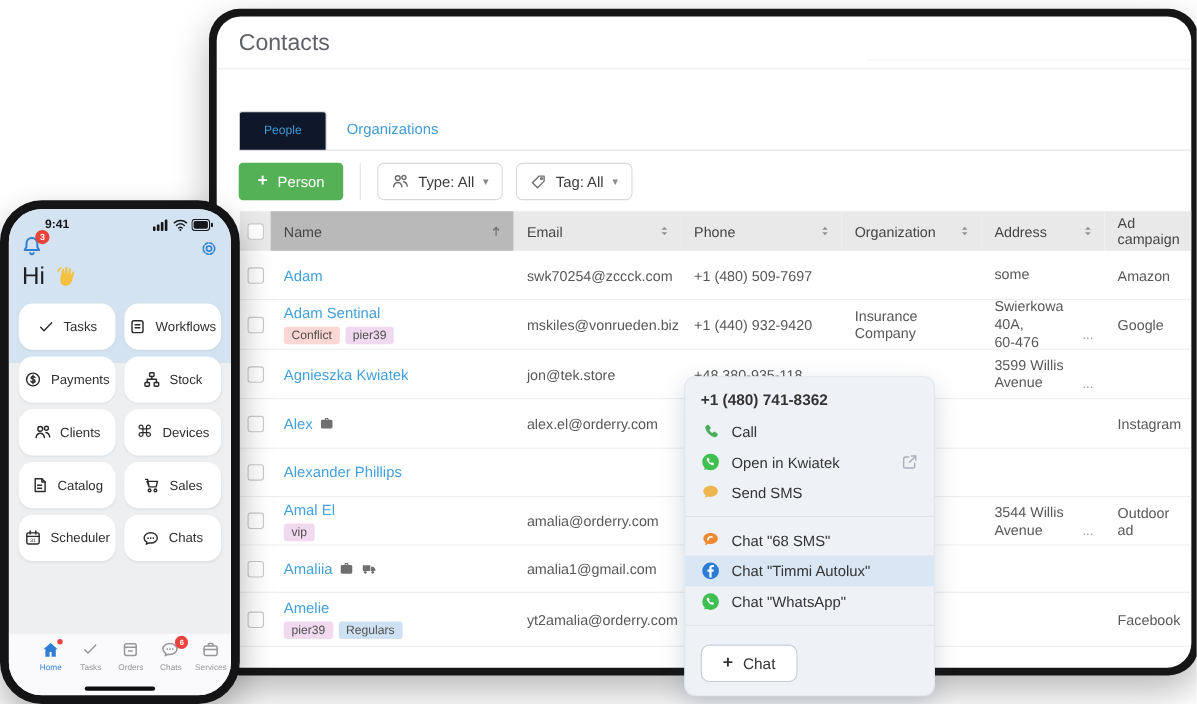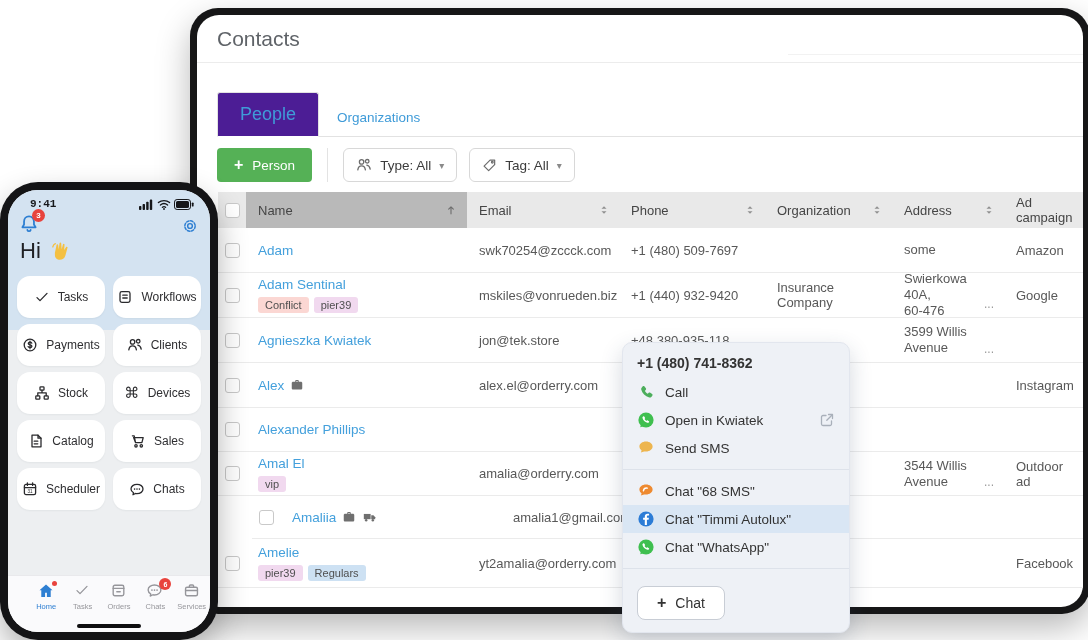--- a/index.html
+++ b/index.html
@@ -13,21 +13,21 @@
             background:#161617; border-radius:28px; padding:7px;
             box-shadow:0 14px 34px rgba(0,0,0,.28); }
   .wscreen { position:relative; width:100%; height:100%; background:#fff;
              border-radius:22px; overflow:hidden; }
   .dtitle { position:absolute; left:20px; top:12px; font-size:21px; color:#5f6368; font-weight:400; }
   .faint-line { position:absolute; top:39px; right:0; width:295px; height:1px; background:#f2f2f2; }
   .hr { position:absolute; top:47px; left:0; right:0; height:1px; background:#ececec; }
 
   .tabs { position:absolute; top:79px; left:20px; right:0; display:flex; align-items:flex-end;
           border-bottom:1px solid #e2e2e2; height:43px; }
-  .tab { padding:11px 22px; font-size:18px; color:#3f9bd8; background:#4c1d95;
+  .tab { padding:11px 22px; font-size:11px; color:#3f9bd8; background:#0f172a;
          border:1px solid #e2e2e2; border-bottom:1px solid #fff; margin-bottom:-1px;
          border-radius:3px 3px 0 0; cursor:pointer; }
   .tab-plain { padding:11px 18px; font-size:13.5px; color:#3f9bd8; cursor:pointer; }
 
   .toolbar { position:absolute; top:133px; left:20px; display:flex; align-items:center; }
   .btn-green { display:inline-flex; align-items:center; gap:9px; height:34px; padding:0 17px;
                background:#55b156; color:#fff; font-size:13.5px; border:none; border-radius:4px; cursor:pointer; }
   .btn-green .plus { font-size:16px; font-weight:700; line-height:1; }
   .vsep { width:1px; height:34px; background:#e3e3e3; margin:0 15px; }
   .chip { display:inline-flex; align-items:center; gap:8px; height:34px; padding:0 12px;
@@ -75,22 +75,22 @@
           background:#fff; border:1px solid #c8cdd5; border-radius:8px; font-size:14px; color:#333; cursor:pointer; }
   .pbtn .plus { font-size:16px; font-weight:700; }
 
   
   .phone { position:absolute; left:0; top:182px; width:218px; height:458px; z-index:40;
            background:#141416; border-radius:38px; padding:8px;
            box-shadow:0 14px 30px rgba(0,0,0,.30); }
   .pscreen { position:relative; width:100%; height:100%; background:#edeff1;
              border-radius:30px; overflow:hidden; }
   .bluehead { position:absolute; top:0; left:0; right:0; height:140px; background:#d4e3f1; }
-  .statusbar { position:absolute; top:7px; left:0; right:0; height:14px; display:flex;
-               align-items:center; justify-content:space-between; padding:0 16px 0 22px;font-family:Liberation Mono, monospace; }
+  .statusbar { position:absolute; top:7px; left:11px; right:0; height:14px; display:flex;
+               align-items:center; justify-content:space-between; padding:0 16px 0 22px; }
   .ptime { font-size:11px; font-weight:700; color:#16171a; }
   .sticons { display:flex; align-items:center; gap:3px; color:#16171a; }
   .bellwrap { position:absolute; left:10px; top:23px; width:22px; height:22px; color:#2e7fd2; cursor:pointer; }
   .bellbadge { position:absolute; top:-4px; right:-5px; min-width:13px; height:13px; border-radius:7px;
                background:#e8433d; color:#fff; font-size:8px; font-weight:700; display:flex;
                align-items:center; justify-content:center; padding:0 3px; }
   .gear { position:absolute; right:11px; top:27px; width:18px; height:18px; color:#2e7fd2; cursor:pointer; }
   .greet { position:absolute; left:12px; top:48px; display:flex; align-items:center; gap:7px;
            font-size:22px; font-weight:400; color:#202125; }
   .wave { width:24px; height:24px; display:inline-flex; }
@@ -351,21 +351,21 @@
               <div class="cell"></div>
               <div class="cell">
                 <span class="addr2">3544 Willis</span>
                 <span class="addr2">Avenue</span>
                 <span class="ellipsis">...</span>
               </div>
               <div class="cell">
                 <span>Outdoor ad</span>
               </div>
             </div>
-            <div class="trow" style="height: 43px; margin-left: 34px;">
+            <div class="trow" style="height: 43px;">
               <div class="cell cbx">
                 <span class="cb"></span>
               </div>
               <div class="cell">
                 <div class="nameline">
                   <a class="nlink">Amaliia</a>
                   <span class="rowicon">
                     <svg width="14" height="14" viewBox="0 0 16 16" fill="currentColor">
                       <path d="M6 4.2V3.2c0-.6.4-1 1-1h2c.6 0 1 .4 1 1v1h2.5c.8 0 1.5.7 1.5 1.5v6c0 .8-.7 1.5-1.5 1.5h-9c-.8 0-1.5-.7-1.5-1.5v-6C2 4.9 2.7 4.2 3.5 4.2H6zm1.2 0h1.6v-.8H7.2v.8z"></path>
                     </svg>
@@ -569,38 +569,38 @@
               <svg width="16" height="16" viewBox="0 0 16 16" stroke="currentColor" fill="none" stroke-width="1.3" stroke-linecap="round" stroke-linejoin="round">
                 <circle cx="8" cy="8" r="5.8"></circle>
                 <path d="M9.8 6.2c-.3-.7-1-1-1.8-1-1 0-1.7.5-1.7 1.3 0 1.9 3.6.9 3.6 2.8 0 .8-.8 1.4-1.9 1.4-.9 0-1.6-.4-1.9-1.1M8 4.2v7.6"></path>
               </svg>
             </span>
             <span>Payments</span>
           </div>
           <div class="card">
             <span class="ci">
               <svg width="16" height="16" viewBox="0 0 16 16" stroke="currentColor" fill="none" stroke-width="1.3" stroke-linecap="round" stroke-linejoin="round">
+                <rect x="6" y="1.8" width="4" height="3.4" rx=".7"></rect>
+                <rect x="1.8" y="10.8" width="4" height="3.4" rx=".7"></rect>
+                <rect x="10.2" y="10.8" width="4" height="3.4" rx=".7"></rect>
+                <path d="M8 5.2v2.6M3.8 10.8V7.8h8.4v3"></path>
+              </svg>
+            </span>
+            <span>Stock</span>
+          </div>
+          <div class="card">
+            <span class="ci">
+              <svg width="16" height="16" viewBox="0 0 16 16" stroke="currentColor" fill="none" stroke-width="1.3" stroke-linecap="round" stroke-linejoin="round">
                 <circle cx="5.6" cy="4.9" r="2.2"></circle>
                 <path d="M1.8 12.8c.4-2.5 2-3.9 3.8-3.9s3.4 1.4 3.8 3.9"></path>
                 <circle cx="11.2" cy="4.3" r="1.8"></circle>
                 <path d="M10.8 8.2c1.8.3 3 1.7 3.4 4"></path>
               </svg>
             </span>
             <span>Clients</span>
-          </div>
-          <div class="card">
-            <span class="ci">
-              <svg width="16" height="16" viewBox="0 0 16 16" stroke="currentColor" fill="none" stroke-width="1.3" stroke-linecap="round" stroke-linejoin="round">
-                <rect x="6" y="1.8" width="4" height="3.4" rx=".7"></rect>
-                <rect x="1.8" y="10.8" width="4" height="3.4" rx=".7"></rect>
-                <rect x="10.2" y="10.8" width="4" height="3.4" rx=".7"></rect>
-                <path d="M8 5.2v2.6M3.8 10.8V7.8h8.4v3"></path>
-              </svg>
-            </span>
-            <span>Stock</span>
           </div>
           <div class="card">
             <span class="ci txt">
               <span style="font-size:15px;line-height:16px;">⌘</span>
             </span>
             <span>Devices</span>
           </div>
           <div class="card">
             <span class="ci">
               <svg width="16" height="16" viewBox="0 0 16 16" stroke="currentColor" fill="none" stroke-width="1.3" stroke-linecap="round" stroke-linejoin="round">

